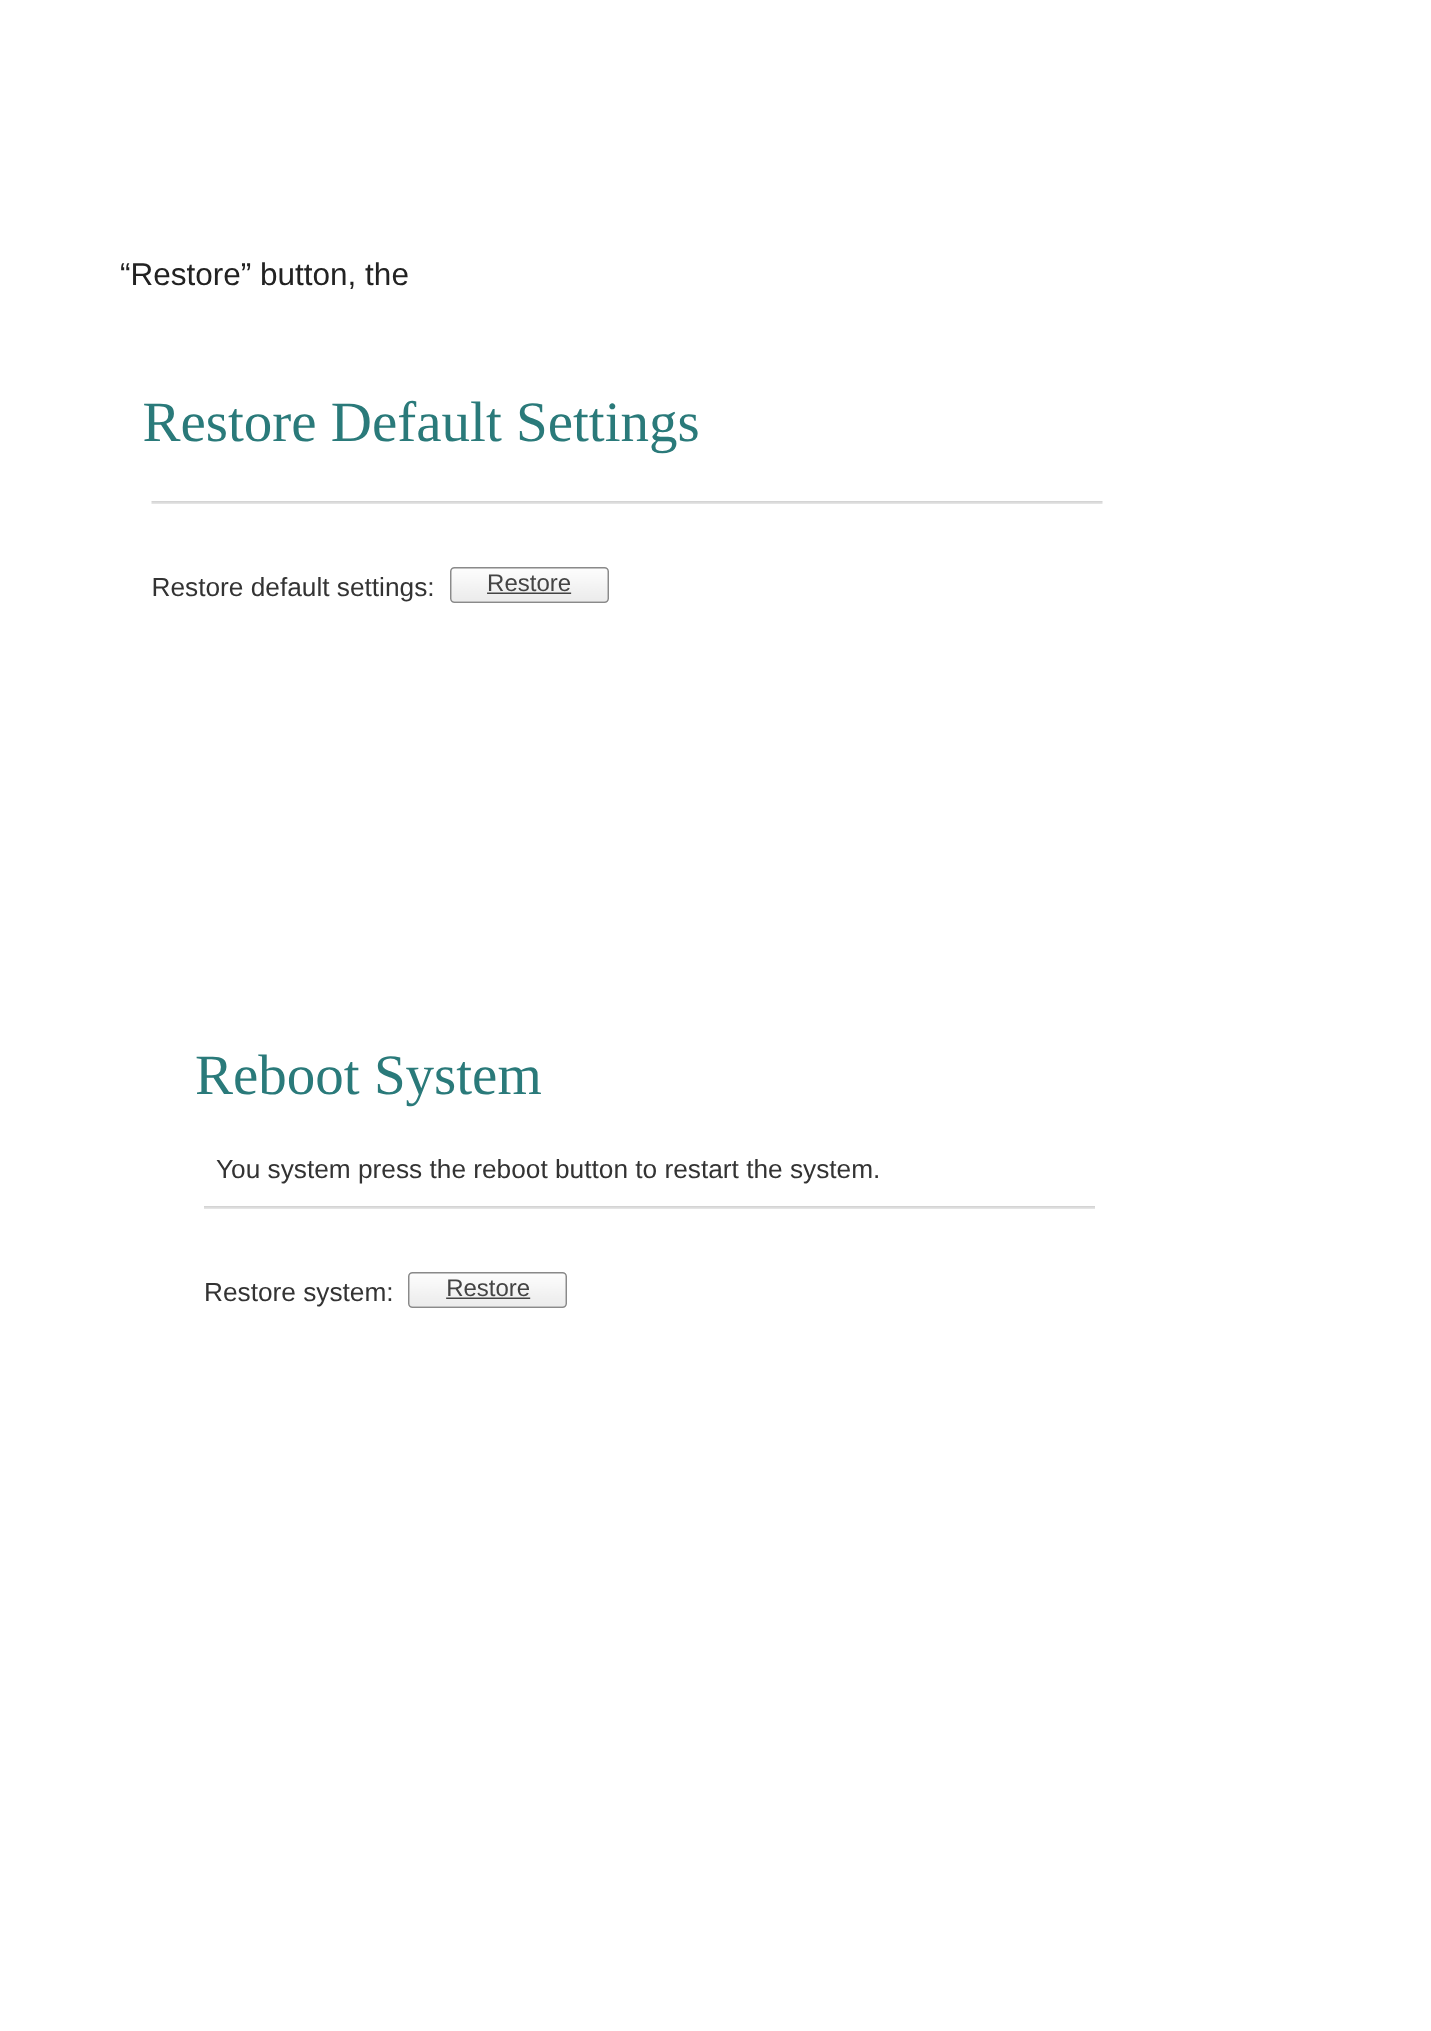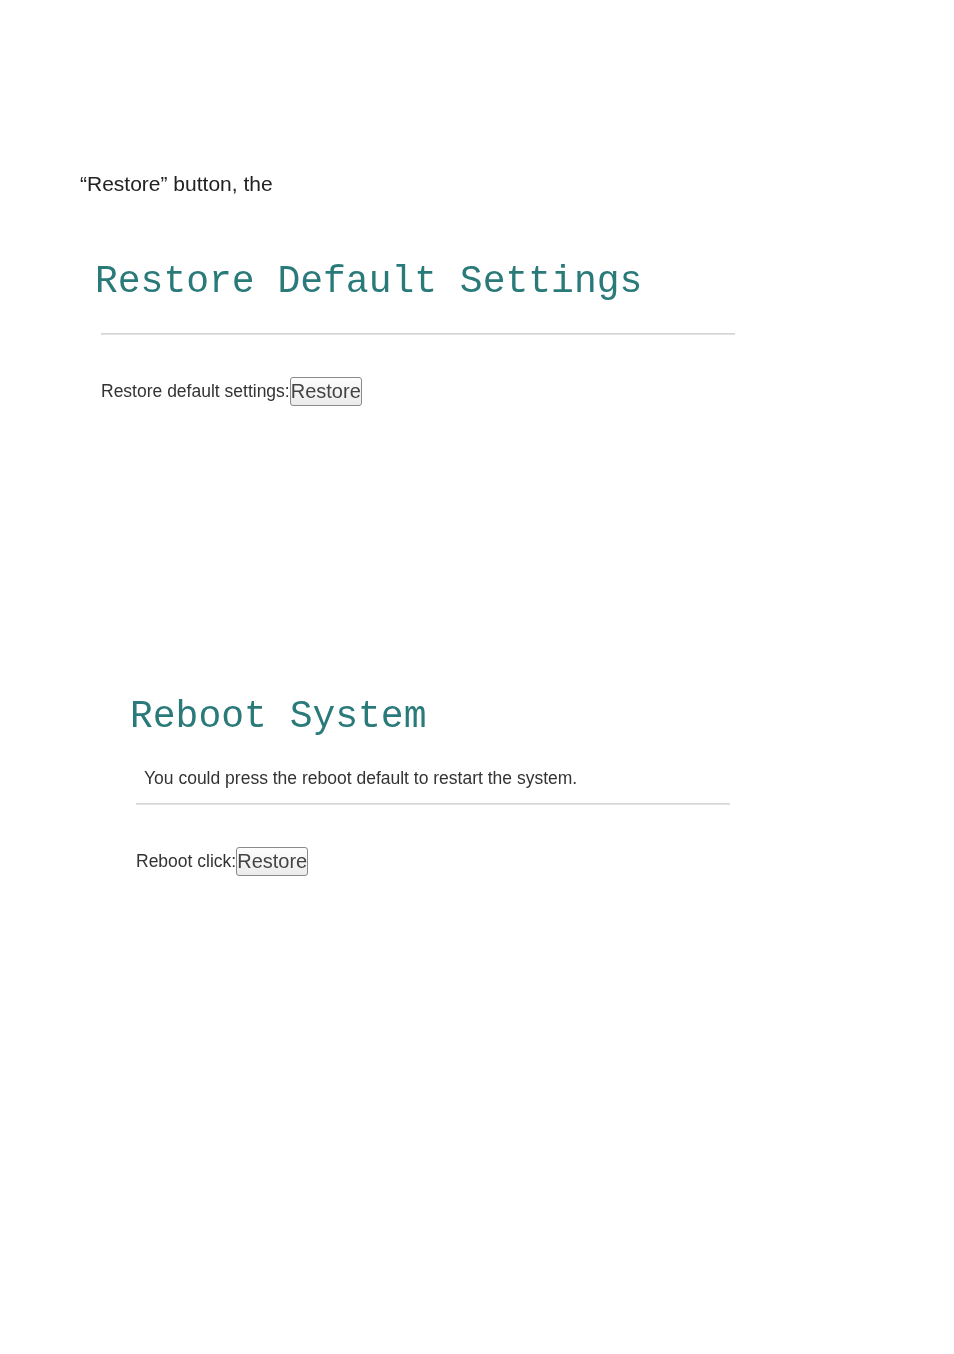--- a/index.html
+++ b/index.html
@@ -28,21 +28,21 @@
       width: 640px;
     }
     .panel-2 {
       position: absolute;
       top: 695px;
       left: 114px;
       width: 600px;
       margin-left: 16px;
     }
     .section-title {
-      font-family: Liberation Mono, monospace;
+      font-family: Liberation Serif, serif;
       font-size: 38px;
       color: #2a7a7a;
       font-weight: normal;
       margin-bottom: 30px;
     }
     .section-desc {
       font-size: 17.5px;
       color: #333;
       margin-left: 14px;
       margin-bottom: 14px;
@@ -50,53 +50,54 @@
     .divider {
       height: 2px;
       background: linear-gradient(to bottom, #d0d0d0 0%, #e8e8e8 100%);
       margin-left: 6px;
       margin-bottom: 42px;
       border: none;
     }
     .action-row {
       margin-left: 6px;
       display: flex;
-      align-items: center;
-      gap: 0;
+      align-items: flex-end;
+      gap: 10px;
     }
     .field-label {
       font-size: 17.5px;
       color: #333;
     }
     .btn {
-      font-size: 20px;
+      font-size: 16px;
       color: #444;
       background: linear-gradient(to bottom, #fdfdfd 0%, #ebebeb 100%);
       border: 1px solid #8a8a8a;
       border-radius: 3px;
-      padding: 2px 0;
+      padding: 2px 24px;
       cursor: pointer;
       font-family: Arial, Helvetica, sans-serif;
+      text-decoration: underline;
     }
   </style>
 </head>
 <body>
 
 <div class="intro-text">“Restore” button, the</div>
 
 <div class="panel-1">
   <h1 class="section-title">Restore Default Settings</h1>
   <hr class="divider">
   <div class="action-row">
     <span class="field-label">Restore default settings:</span>
     <button class="btn">Restore</button>
   </div>
 </div>
 
 <div class="panel-2">
   <h1 class="section-title">Reboot System</h1>
-  <div class="section-desc">You could press the reboot default to restart the system.</div>
+  <div class="section-desc">You system press the reboot button to restart the system.</div>
   <hr class="divider">
   <div class="action-row">
-    <span class="field-label">Reboot click:</span>
+    <span class="field-label">Restore system:</span>
     <button class="btn">Restore</button>
   </div>
 </div>
 
 </body></html>

